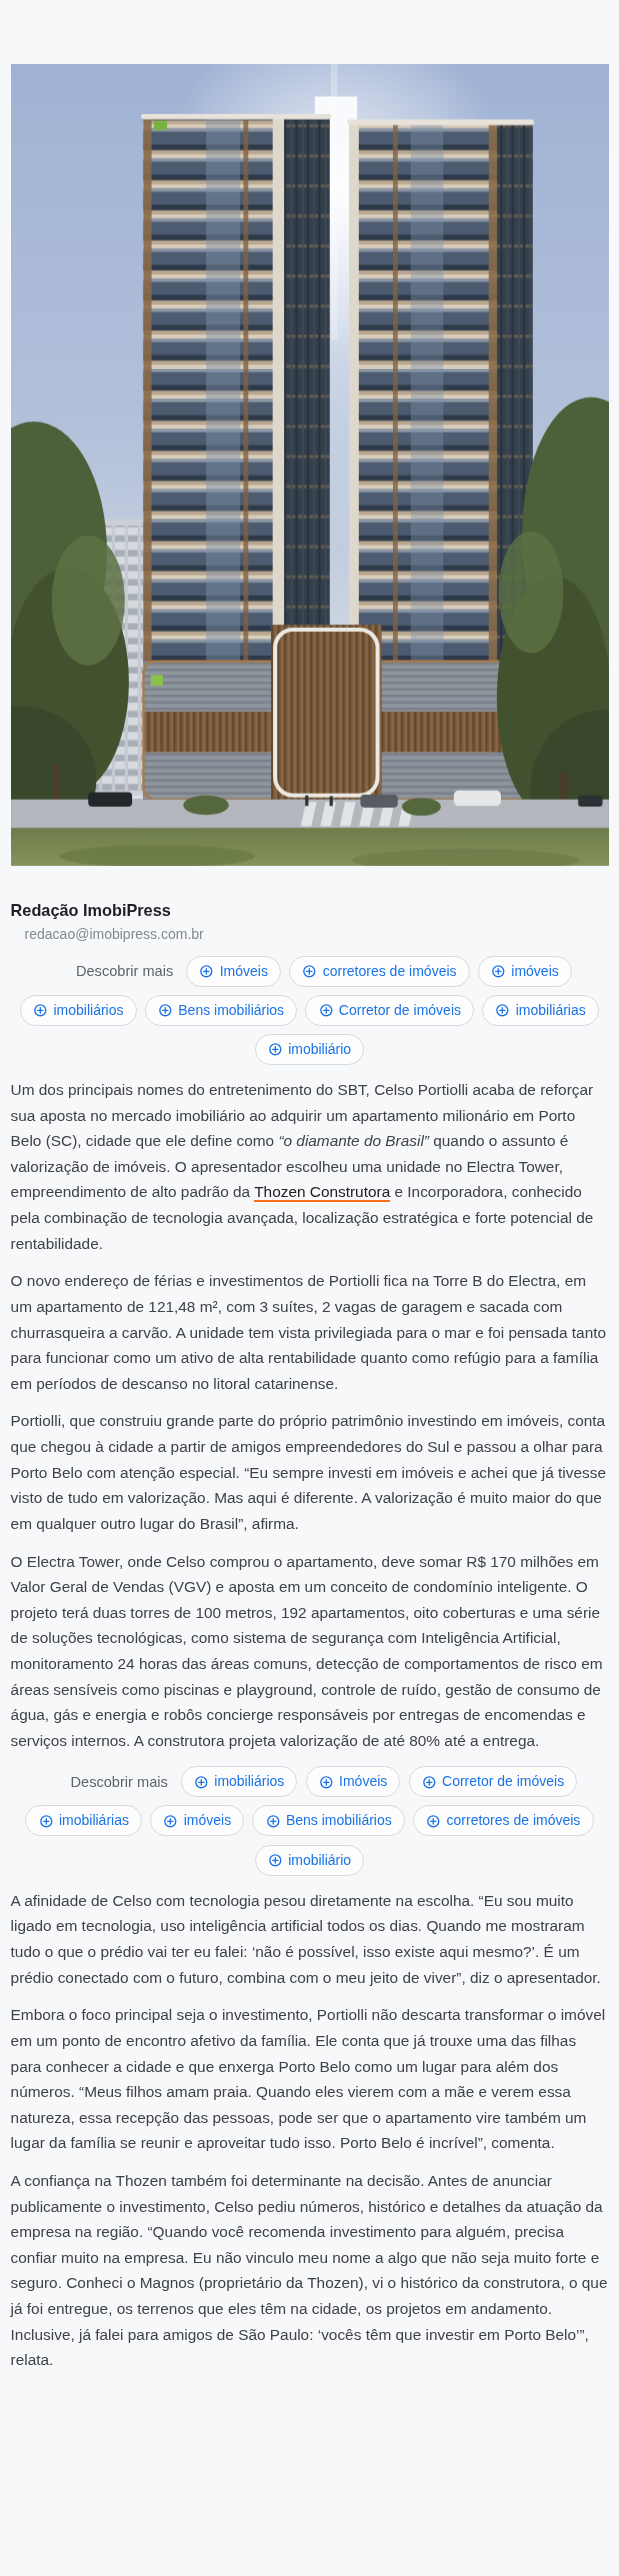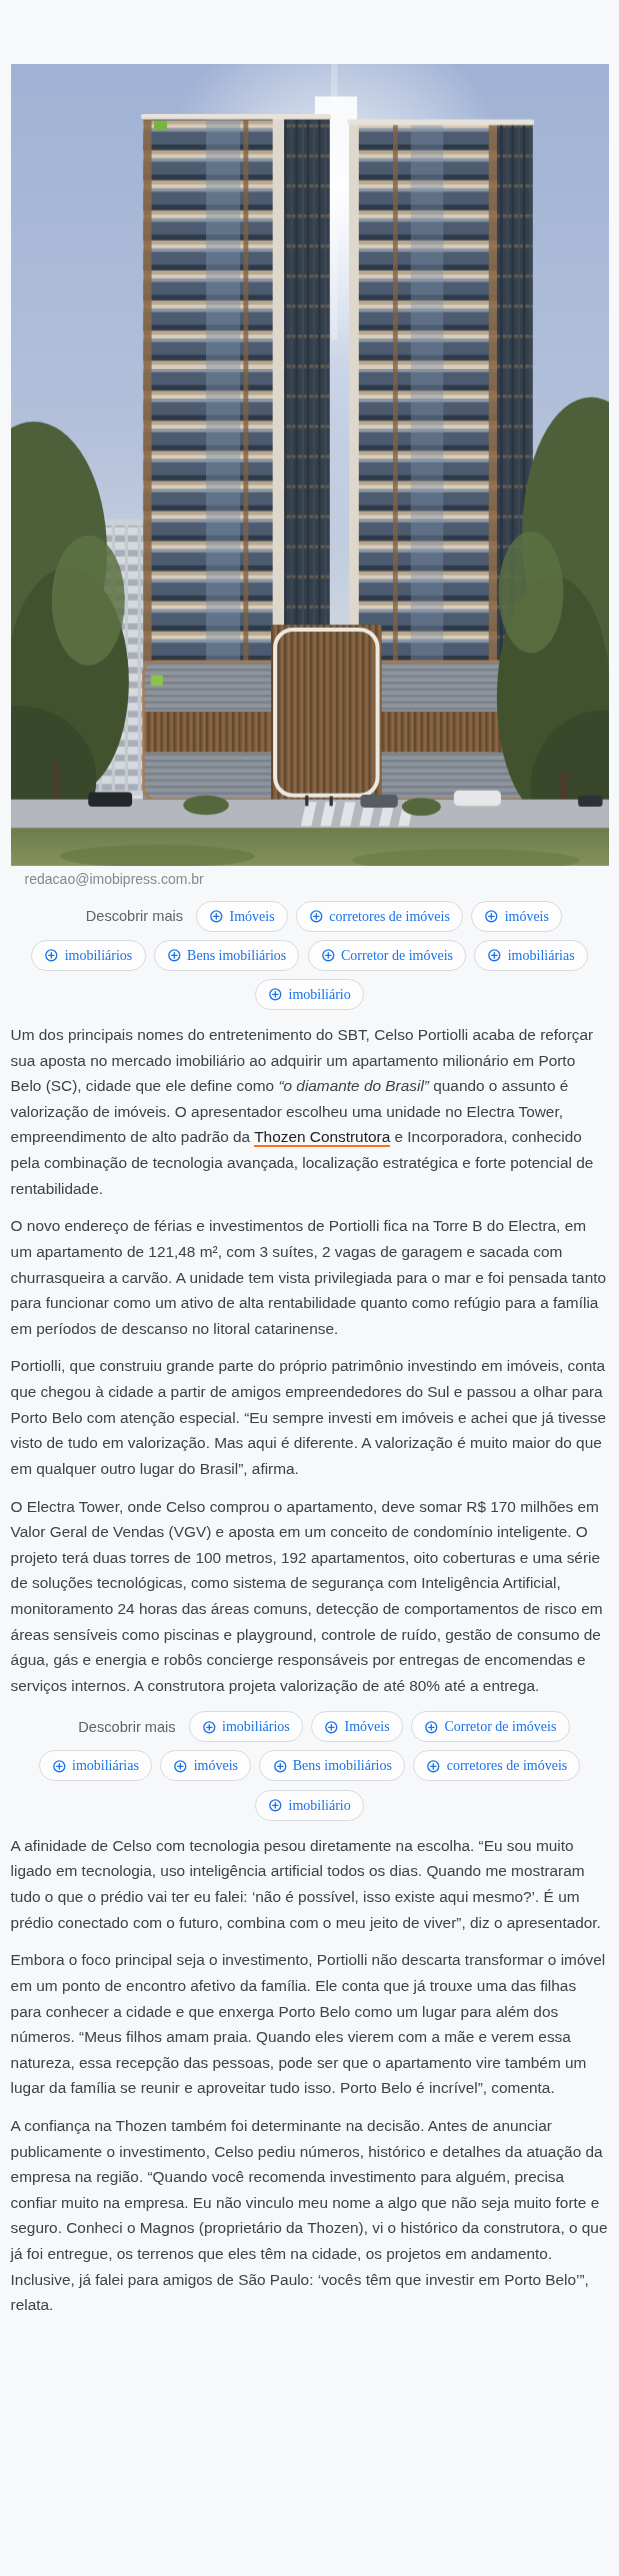--- a/index.html
+++ b/index.html
@@ -18,21 +18,21 @@
   .published b{font-weight:700;}
   
   .lead{margin:47px 4.9px 4.9px 4.9px;font-style:italic;font-size:16px;line-height:30px;
         text-align:center;color:#3f4246;}
   
   .discover{display:flex;flex-wrap:wrap;justify-content:center;align-items:center;
             gap:8.1px 8.1px;margin:13px 0 6.5px 0;}
   .discover-label{color:#5f6368;font-size:14.6px;padding:0 4.9px;margin-left:24px;}
   .tag-pill{display:inline-flex;align-items:center;gap:5.7px;height:29px;padding:0 12.2px;
             border:0.8px solid #d6dade;border-radius:15.4px;background:#fdfdfe;
-            color:#1a73e8;font-size:14px;text-decoration:none;line-height:29px;white-space:nowrap;font-family:Liberation Serif, serif;}
+            color:#1a73e8;font-size:14px;text-decoration:none;line-height:29px;white-space:nowrap;}
   .tag-ic{width:14.6px;height:14.6px;flex:0 0 14.6px;}
   
   .body-p{font-size:15.4px;line-height:25.6px;margin:12.2px 0;color:#3f4246;}
   .body-p em{font-style:italic;text-align:right;}
   .inline-link{color:#202124;font-weight:400;text-decoration:none;
                border-bottom:2px solid #f97316;}
 </style>
 </head>
 <body>
 
@@ -194,20 +194,21 @@
         <ellipse cx="505" cy="914" rx="24" ry="11" fill="#55673d"></ellipse>
         <rect x="362" y="900" width="4" height="13" fill="#2e3338"></rect>
         <rect x="392" y="901" width="4" height="12" fill="#2e3338"></rect>
         <rect x="0" y="940" width="736" height="47" fill="url(#lawn)"></rect>
         <ellipse cx="180" cy="975" rx="120" ry="14" fill="#64743f" opacity="0.6"></ellipse>
         <ellipse cx="560" cy="980" rx="140" ry="14" fill="#64743f" opacity="0.5"></ellipse>
       </g>
     </svg>
   </div>
 
+  <div class="author-name">Redação ImobiPress</div>
   <div class="author-email">redacao@imobipress.com.br</div>
 
   <div>
       <div class="discover">
         <span class="discover-label">Descobrir mais</span>
         <a class="tag-pill" href="#">
           <svg class="tag-ic" viewBox="0 0 24 24">
             <circle cx="12" cy="12" r="9" fill="none" stroke="currentColor" stroke-width="2.2"></circle>
             <path d="M12 7.6v8.8M7.6 12h8.8" stroke="currentColor" stroke-width="2.2" fill="none" stroke-linecap="round"></path>
           </svg>

